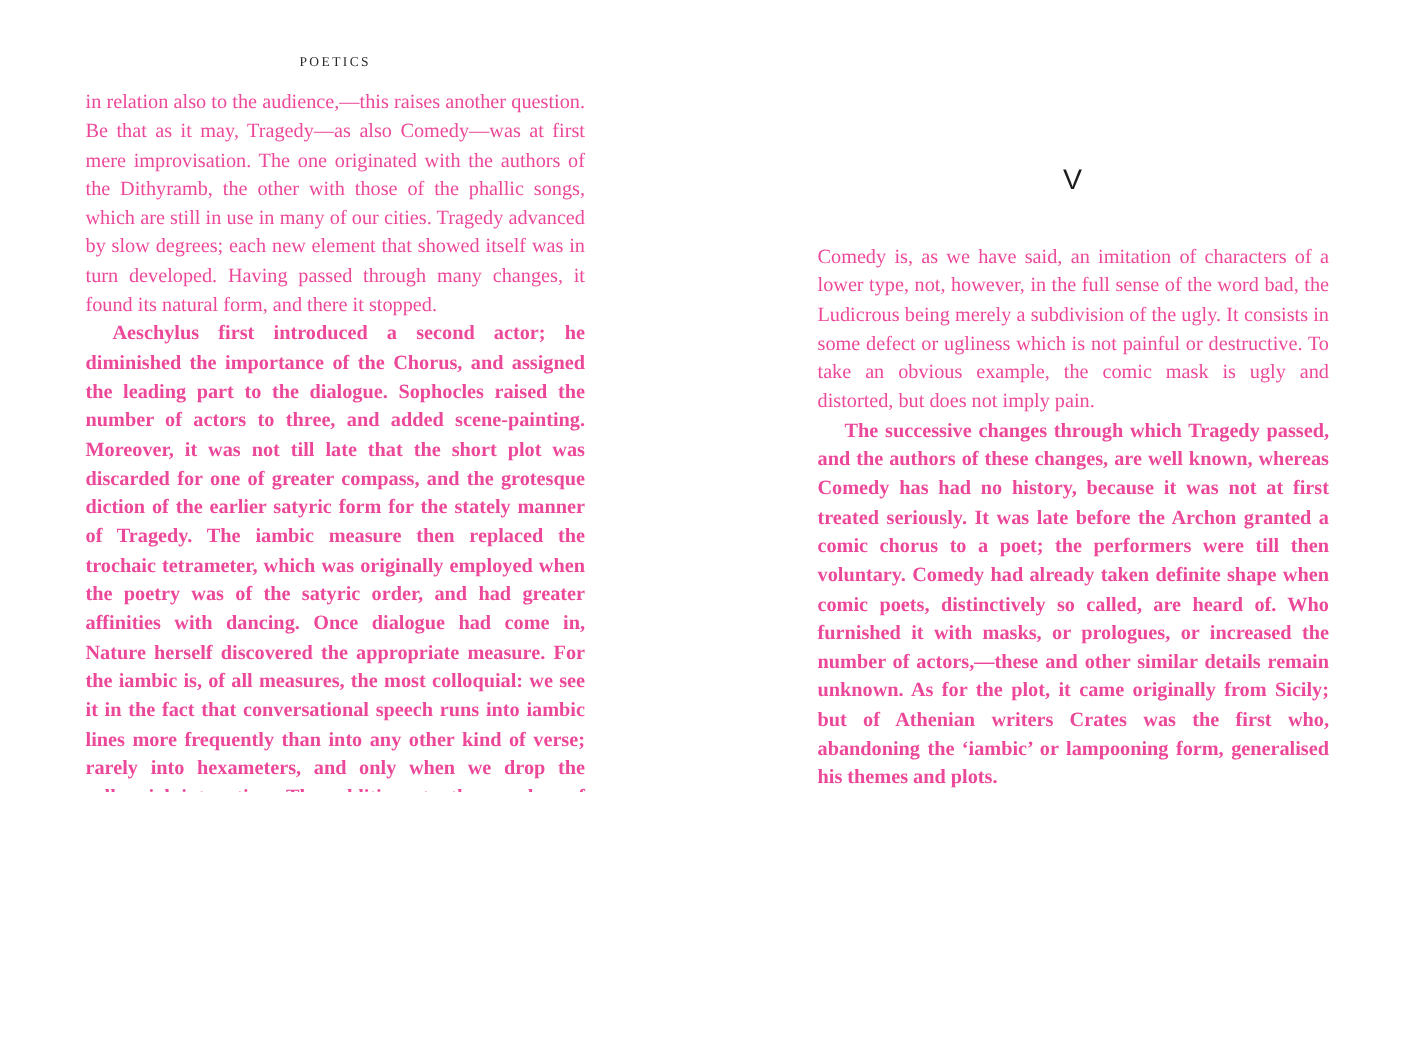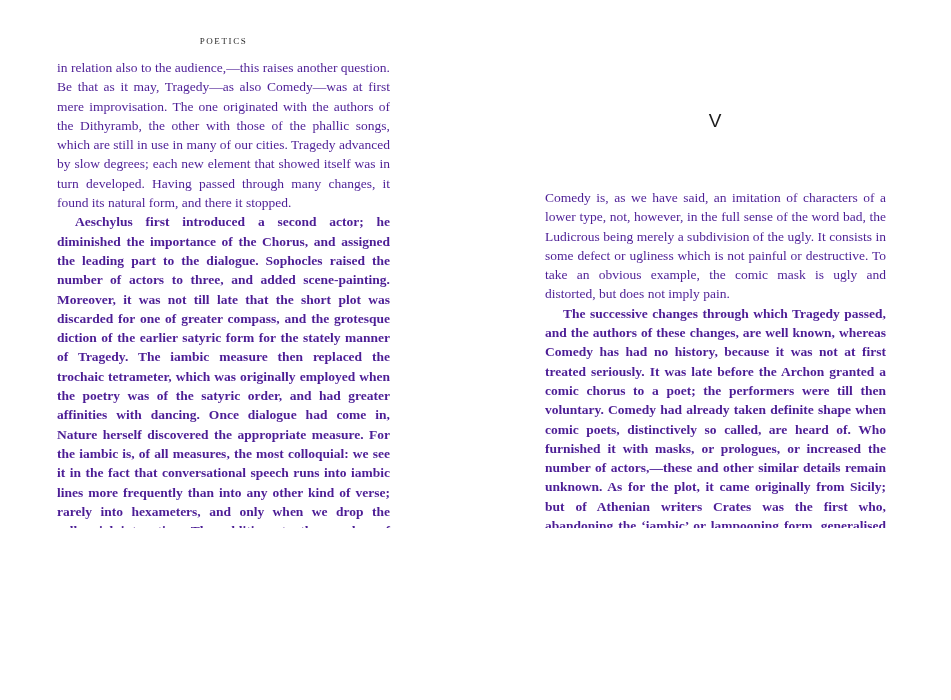--- a/index.html
+++ b/index.html
@@ -50,24 +50,24 @@
     color: #1c1c1c;
   }
 
   .body-text {
     position: absolute;
     left: 0;
     right: 0;
     font-size: 13.5px;
     line-height: 19.3px;
     text-align: justify;
-    color: #4c1d95;
+    color: #ec4899;
   }
   .page-left  .body-text { top: 58px;  }
-  .page-right .body-text { top: 161px; margin-top: 27px; }
+  .page-right .body-text { top: 161px; }
 
   .body-text p {
     margin: 0;
     padding: 0;
   }
   .body-text p.indent {
     text-indent: 18px;
     font-weight: bold;
   }
 

